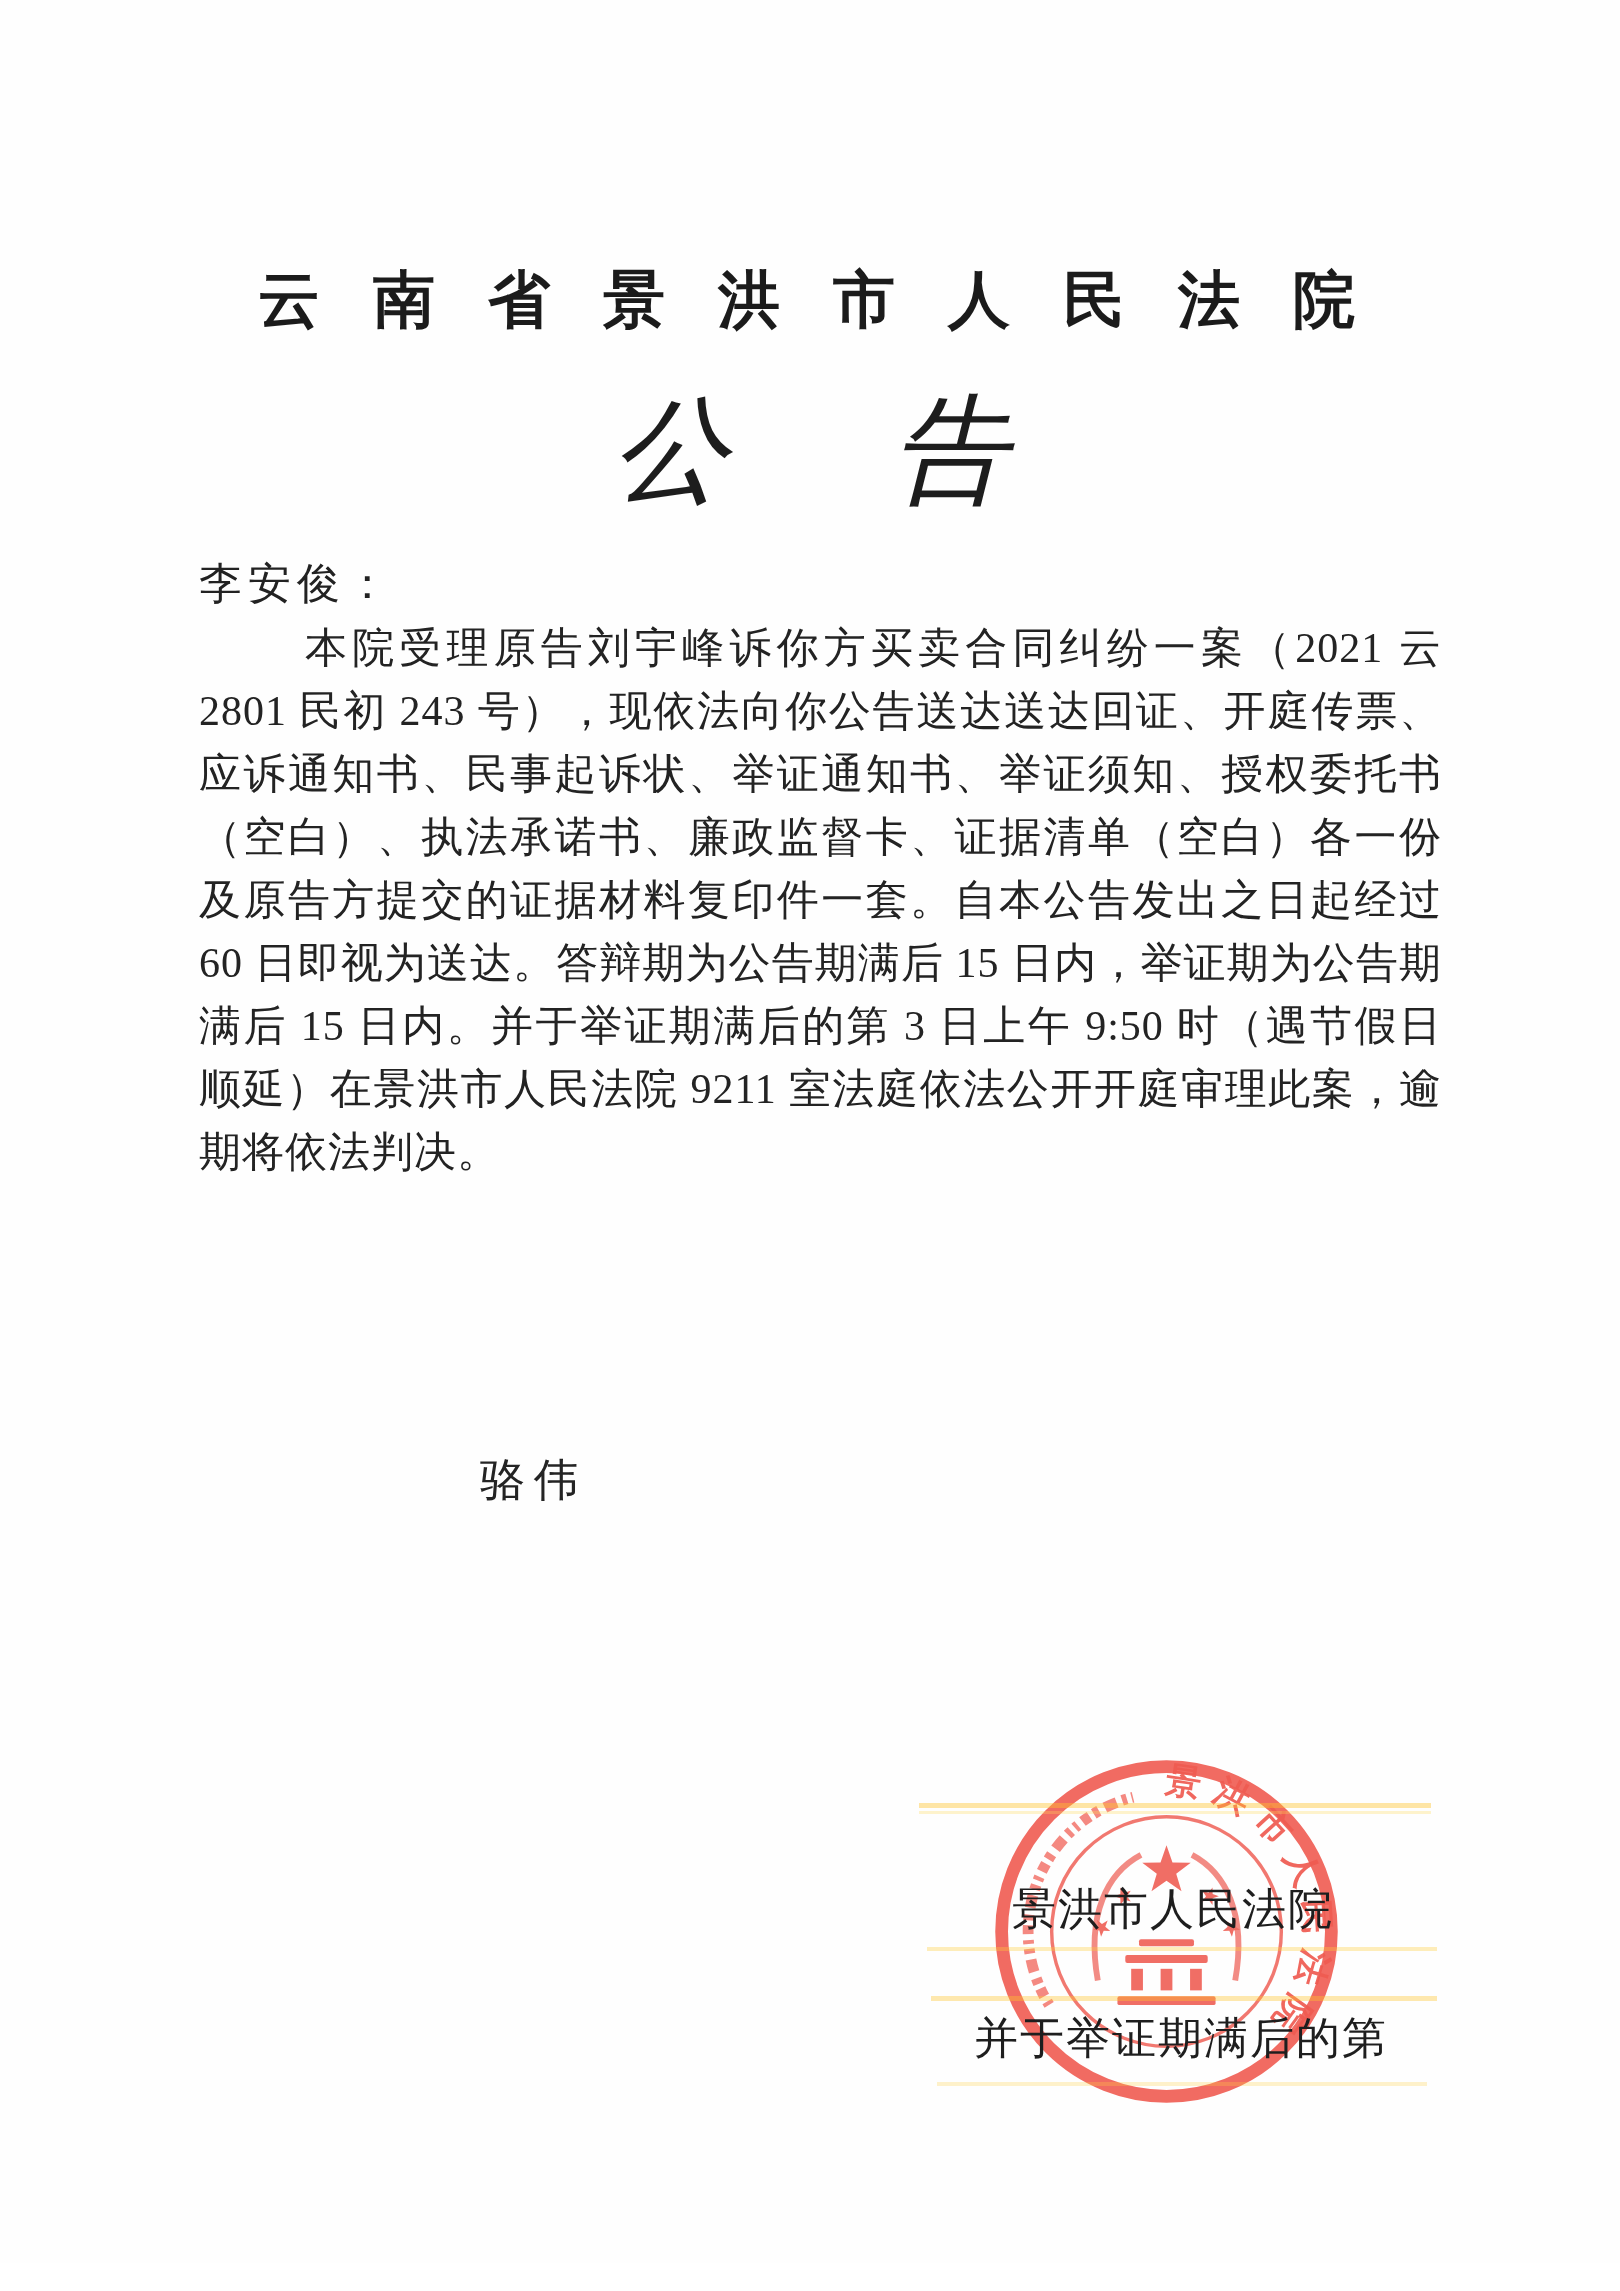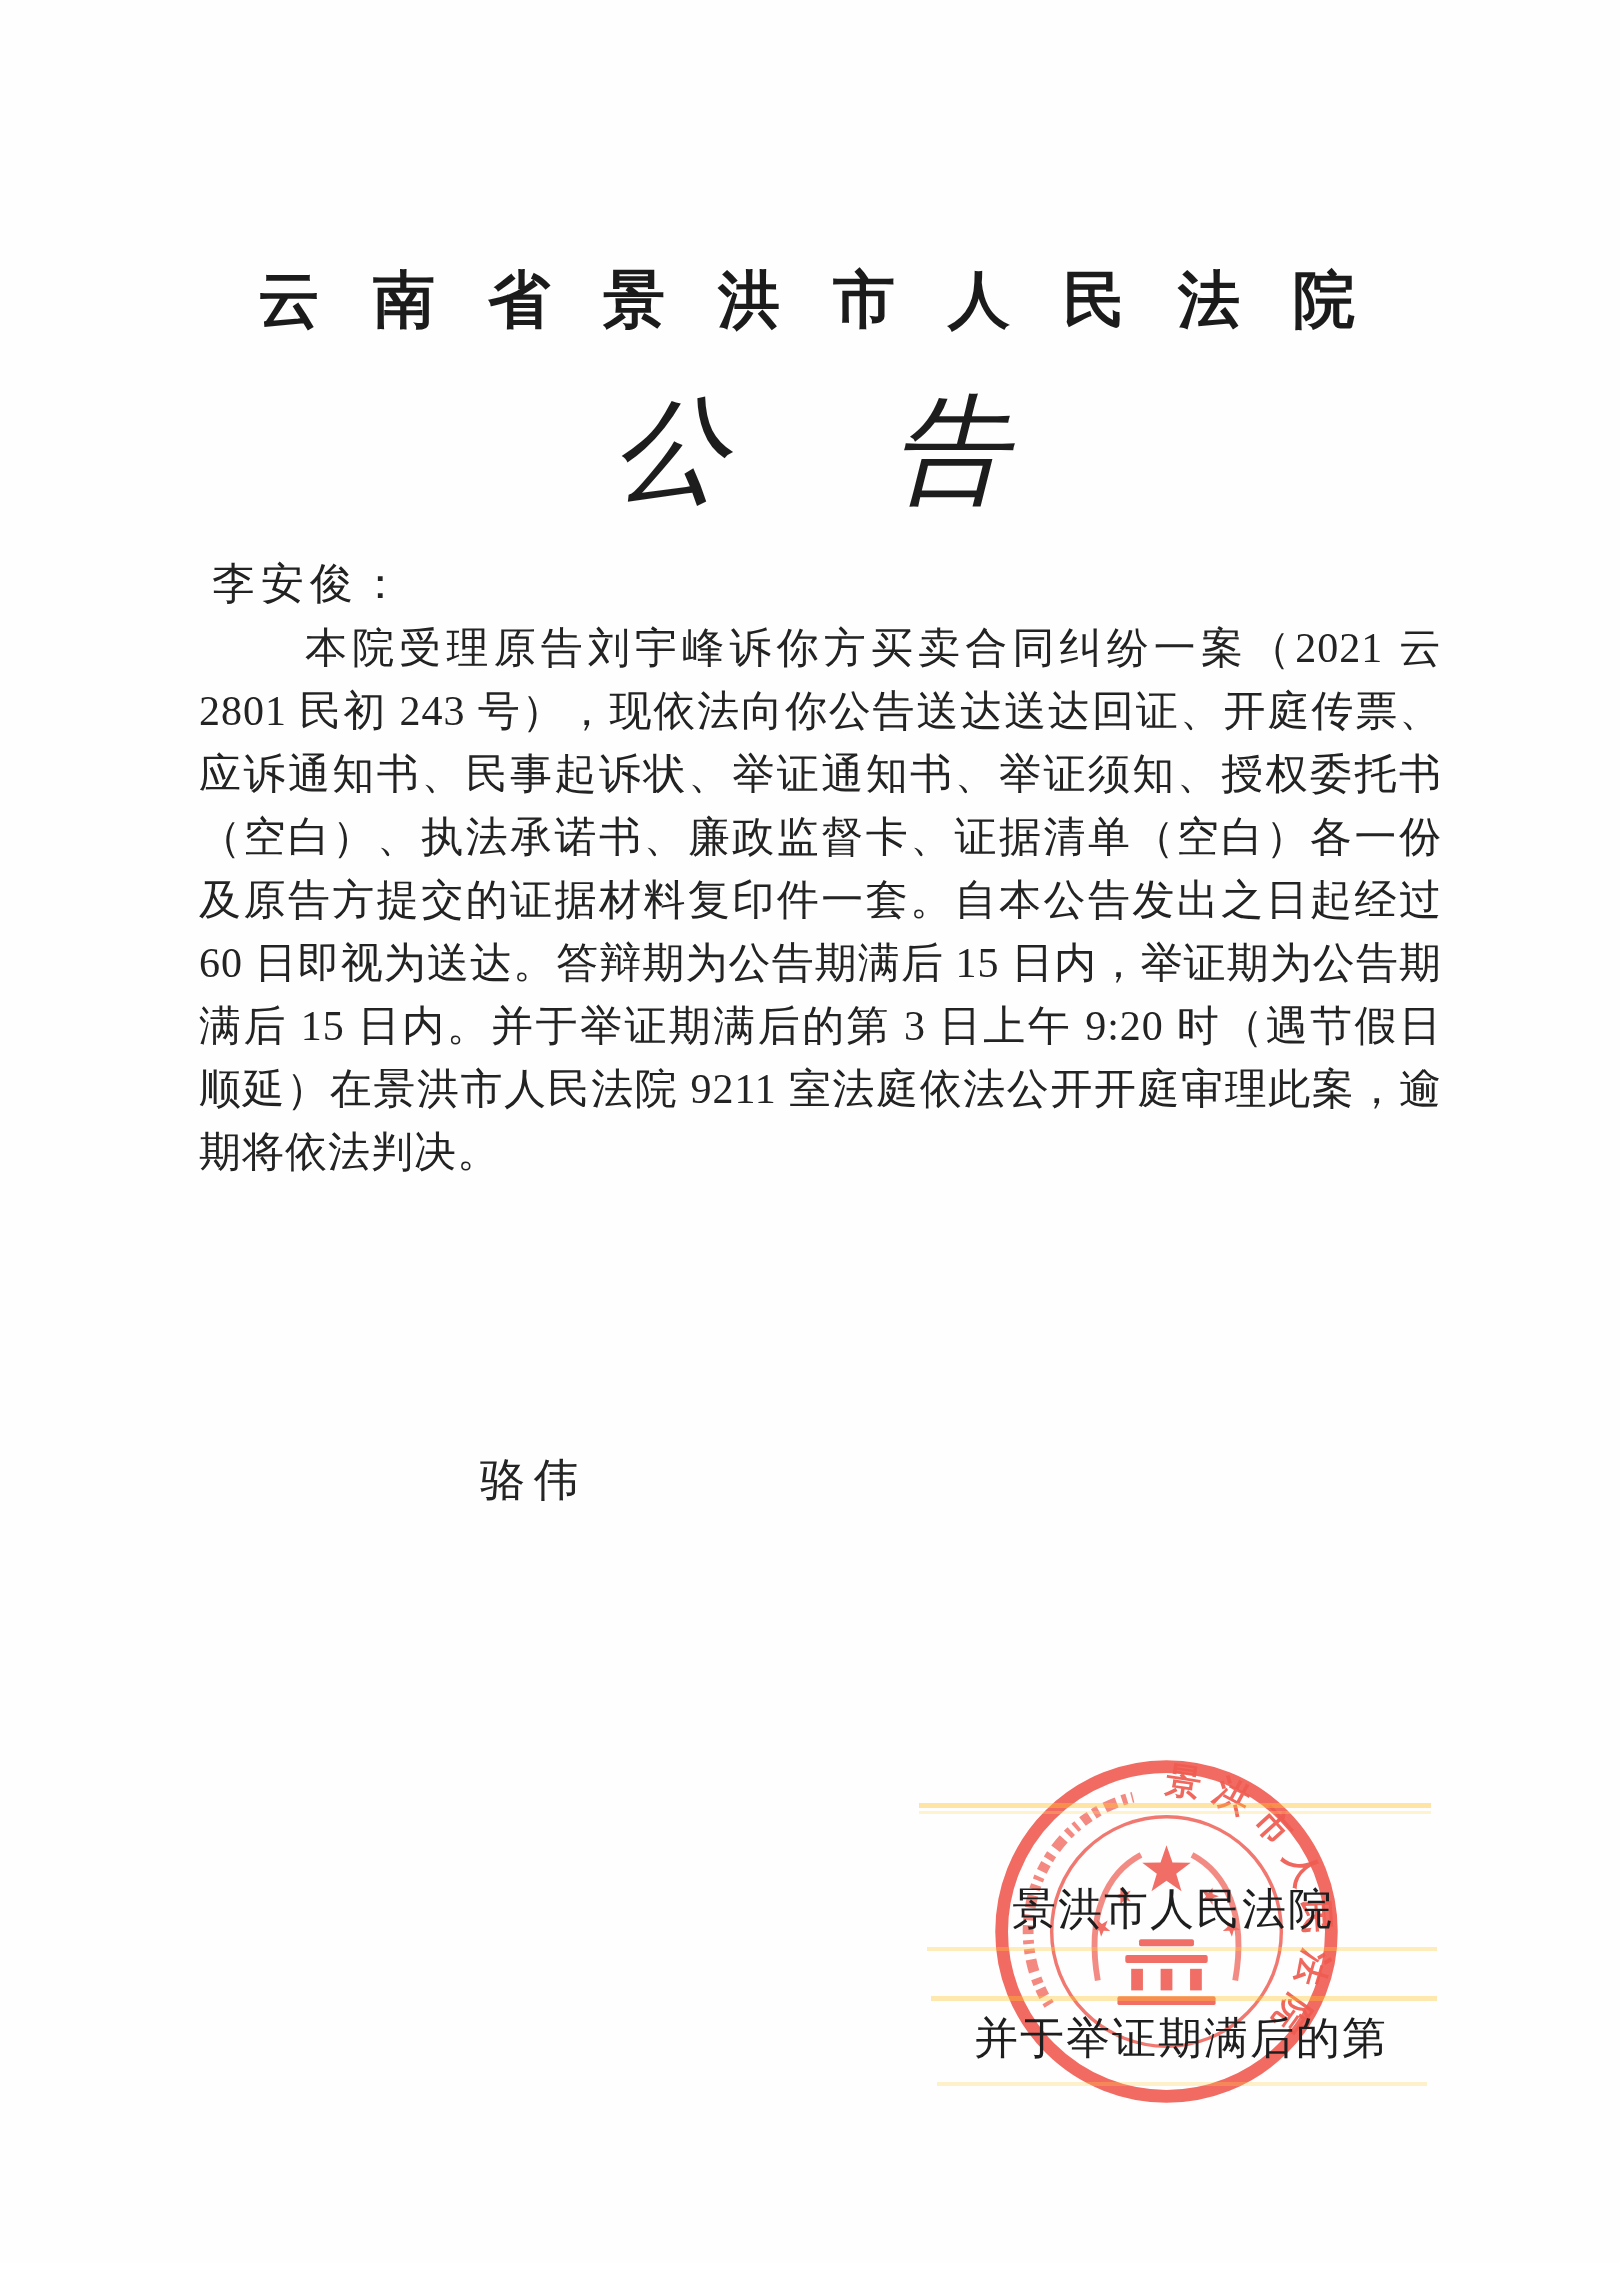--- a/index.html
+++ b/index.html
@@ -21,21 +21,21 @@
     white-space:nowrap;letter-spacing:53px;
   }
   .notice-title{
     position:absolute;left:0;top:388px;width:100%;
     text-align:center;font-size:116px;color:#1d1d1d;
     letter-spacing:164px;text-indent:164px;font-weight:500;
     line-height:1.1;
     font-style:italic;
   }
   .salutation{
-    position:absolute;left:212px;top:555px;
+    position:absolute;left:199px;top:555px;
     font-size:43px;color:#222;letter-spacing:5.9px;
   }
   .paragraph{
     position:absolute;left:199px;top:617px;width:1243px;
     font-size:42px;line-height:63px;color:#232323;
     text-align:justify;text-indent:106px;letter-spacing:1px;
   }
   .handler-line{
     position:absolute;left:201px;top:1375px;
     font-size:45px;color:#242424;letter-spacing:2.9px;
@@ -67,21 +67,21 @@
 <body>
 
 <div class="page">
 
   <div class="court-title">云南省景洪市人民法院</div>
 
   <div class="notice-title">公告</div>
 
   <div class="salutation">李安俊：</div>
 
-  <div class="paragraph">本院受理原告刘宇峰诉你方买卖合同纠纷一案（2021 云 2801 民初 243 号），现依法向你公告送达送达回证、开庭传票、应诉通知书、民事起诉状、举证通知书、举证须知、授权委托书（空白）、执法承诺书、廉政监督卡、证据清单（空白）各一份及原告方提交的证据材料复印件一套。自本公告发出之日起经过 60 日即视为送达。答辩期为公告期满后 15 日内，举证期为公告期满后 15 日内。并于举证期满后的第 3 日上午 9:20 时（遇节假日顺延）在景洪市人民法院 9211 室法庭依法公开开庭审理此案，逾期将依法判决。</div>
+  <div class="paragraph">本院受理原告刘宇峰诉你方买卖合同纠纷一案（2021 云 2801 民初 243 号），现依法向你公告送达送达回证、开庭传票、应诉通知书、民事起诉状、举证通知书、举证须知、授权委托书（空白）、执法承诺书、廉政监督卡、证据清单（空白）各一份及原告方提交的证据材料复印件一套。自本公告发出之日起经过 60 日即视为送达。答辩期为公告期满后 15 日内，举证期为公告期满后 15 日内。并于举证期满后的第 3 日上午 9:50 时（遇节假日顺延）在景洪市人民法院 9211 室法庭依法公开开庭审理此案，逾期将依法判决。</div>
 
 
   <div class="handler-name">骆伟</div>
 
   <svg class="seal" viewBox="0 0 376 376" aria-hidden="true">
     <g>
       <circle cx="188" cy="188" r="168" fill="none" stroke="#ee4f44" stroke-width="13" opacity="0.9"></circle>
       <circle cx="188" cy="188" r="117" fill="none" stroke="#ee4f44" stroke-width="3.5" opacity="0.82"></circle>
     </g>
     <defs>

